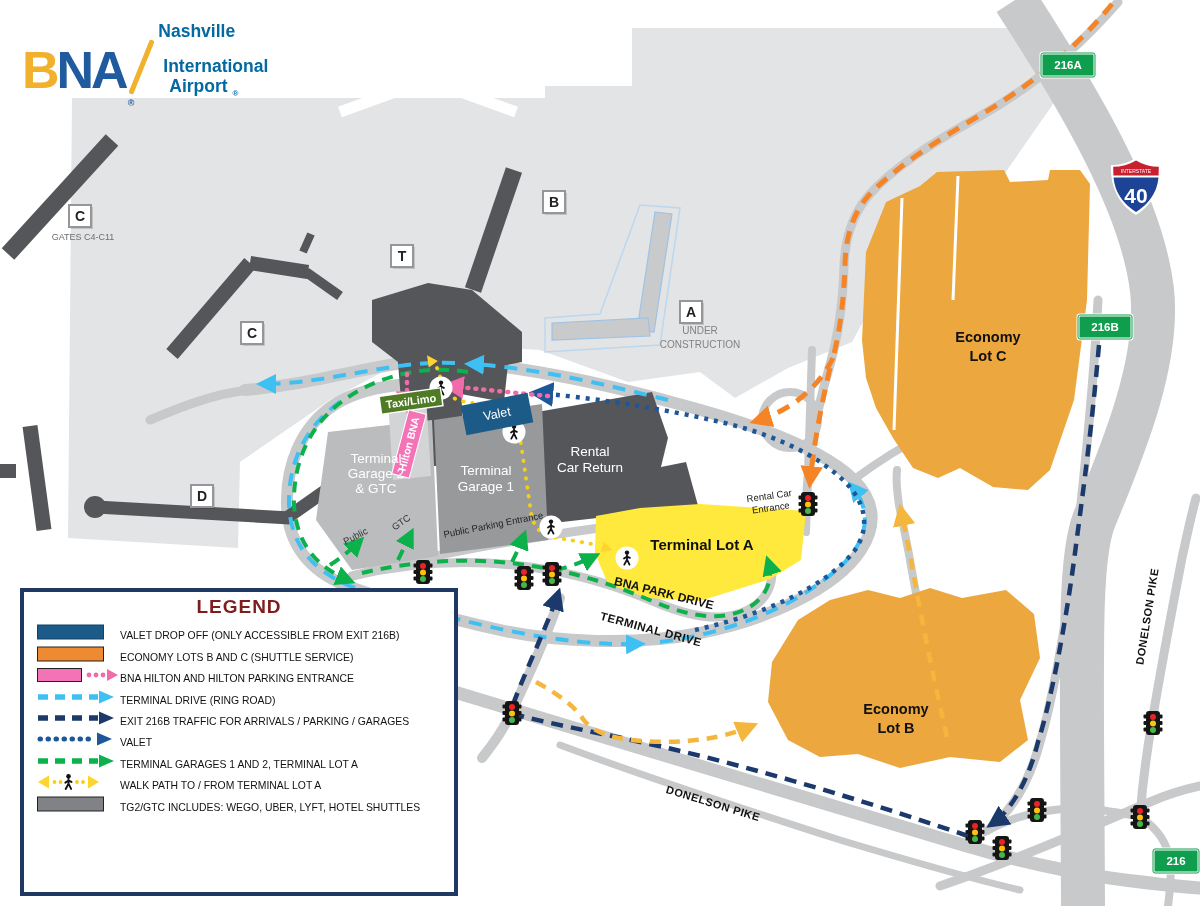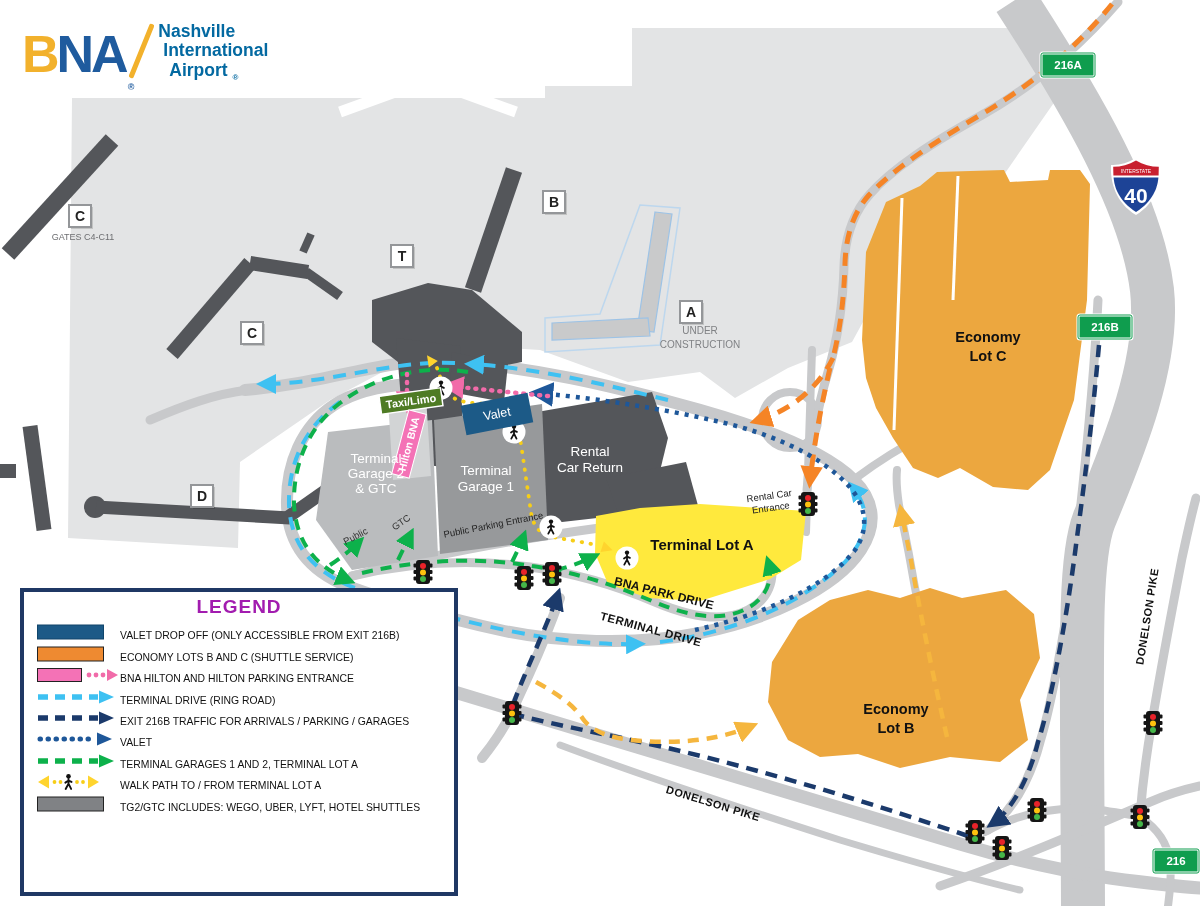--- a/index.html
+++ b/index.html
@@ -7,27 +7,27 @@
          font-family:"Liberation Sans",sans-serif;}
   #mapsvg{position:absolute;left:0;top:0;}
   
   #logo{position:absolute;left:22px;top:20px;display:flex;align-items:flex-end;z-index:5;}
   #logo .abbr{font-size:52px;font-weight:bold;letter-spacing:-3px;line-height:1;}
   #logo .abbr .b{color:#F2B12C;}
   #logo .abbr .na{color:#1F5B9E;}
   #logo .reg{font-size:9px;color:#1F5B9E;vertical-align:baseline;position:relative;top:18px;left:2px;}
   #logo .slash{width:5px;height:58px;background:#F2B12C;transform:rotate(22deg);margin:0 14px 0 10px;border-radius:2px;}
   #logo .nm{color:#0369a1;font-weight:bold;font-size:17.5px;line-height:1.1;padding-top:2px;}
-  #logo .nm .l2{padding-left:5px;}
+  #logo .nm .l2{padding-left:5px;margin-top:16px;}
   #logo .nm .l3{padding-left:11px;}
   #logo .reg2{font-size:8px;position:relative;top:4px;}
   
   #legend{position:absolute;left:20px;top:588px;width:430px;height:300px;background:#fff;
           border:4px solid #1F3864;z-index:6;padding:0;}
-  #legend h1{margin:4px 0 2px 0;text-align:center;font-size:19px;letter-spacing:1px;color:#a21caf;}
+  #legend h1{margin:4px 0 2px 0;text-align:center;font-size:19px;letter-spacing:1px;color:#7f1d1d;}
   .lrow{display:flex;align-items:flex-end;height:21.4px;padding-left:12px;}
   .lrow svg{flex:0 0 84px;}
   .lrow .ltext{font-size:10.4px;color:#111;font-weight:500;white-space:nowrap;letter-spacing:0px;}
 </style>
 </head>
 <body>
 
 <div id="stage">
 
 <div id="logo">

